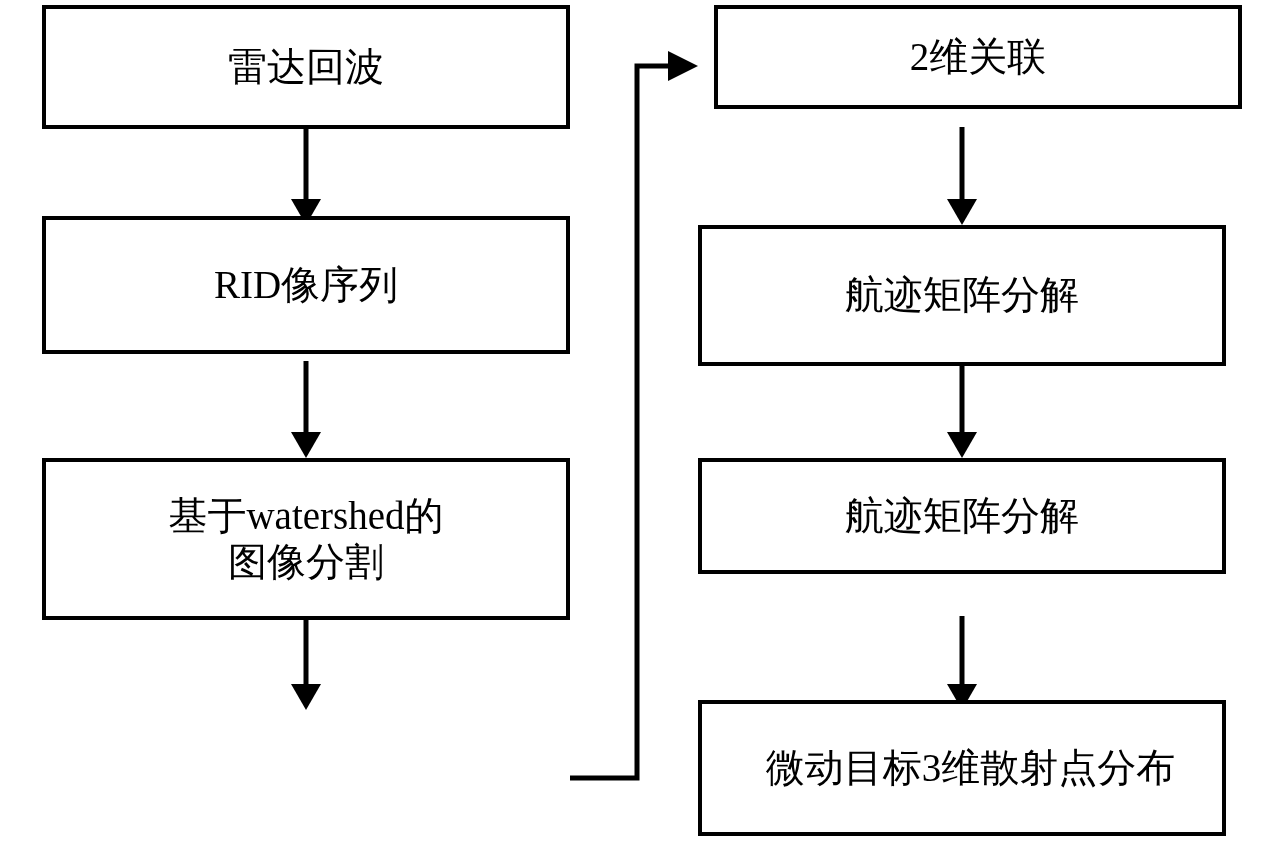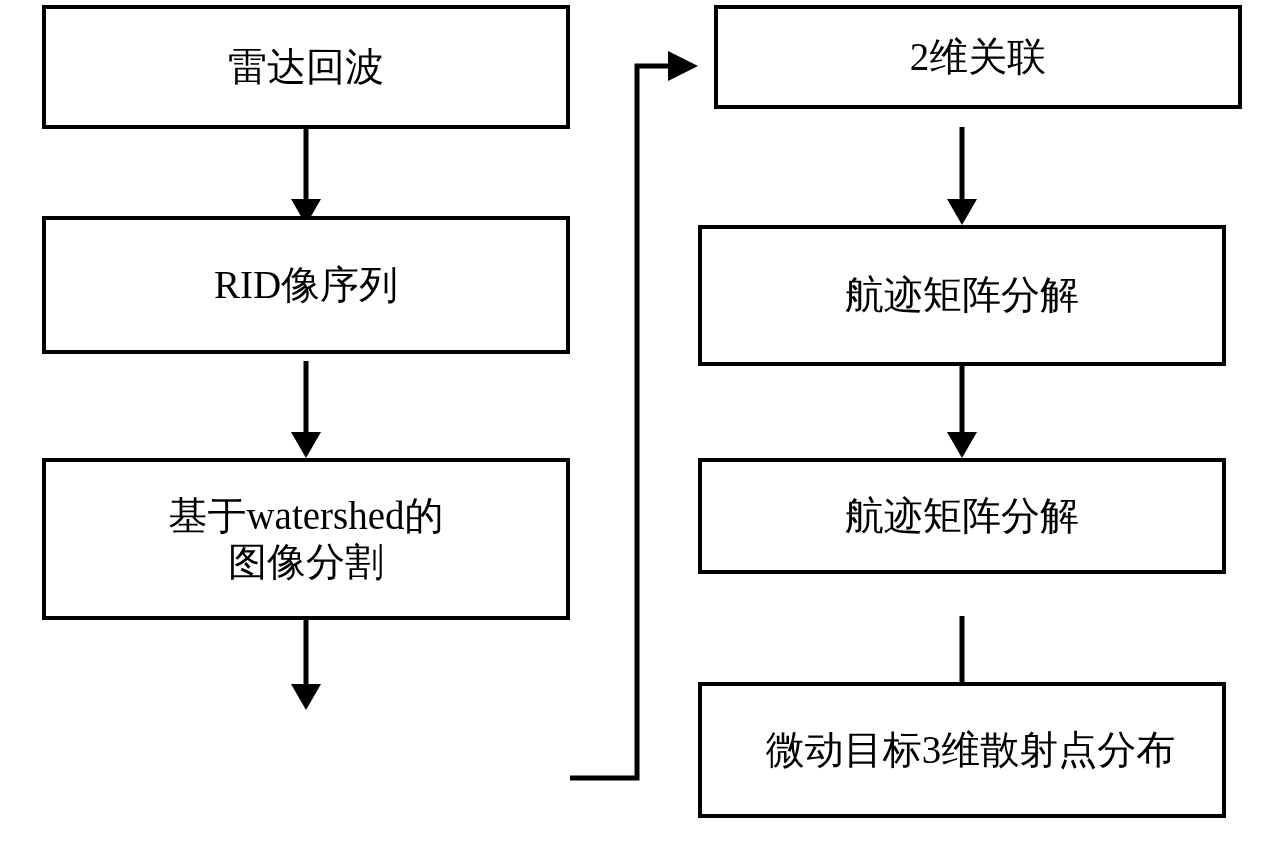--- a/index.html
+++ b/index.html
@@ -35,21 +35,21 @@
   
   .n-l1 { left: 42px;  top: 5px;   width: 528px; height: 124px; }
   .n-l2 { left: 42px;  top: 216px; width: 528px; height: 138px; text-align: center; }
   .n-l3 { left: 42px;  top: 458px; width: 528px; height: 162px; }
   .n-l4 { left: 42px;  top: 710px; width: 528px; height: 136px; }
 
   
   .n-r1 { left: 698px; top: 5px;   width: 528px; height: 104px; margin-left: 16px; }
   .n-r2 { left: 698px; top: 225px; width: 528px; height: 141px; }
   .n-r3 { left: 698px; top: 458px; width: 528px; height: 116px; }
-  .n-r4 { left: 698px; top: 682px; width: 528px; height: 136px; padding-left: 17px; }
+  .n-r4 { left: 698px; top: 700px; width: 528px; height: 136px; padding-left: 17px; }
 
   .wires {
     position: absolute;
     left: 0;
     top: 0;
     width: 1280px;
     height: 850px;
     z-index: 1;
     pointer-events: none;
   }

